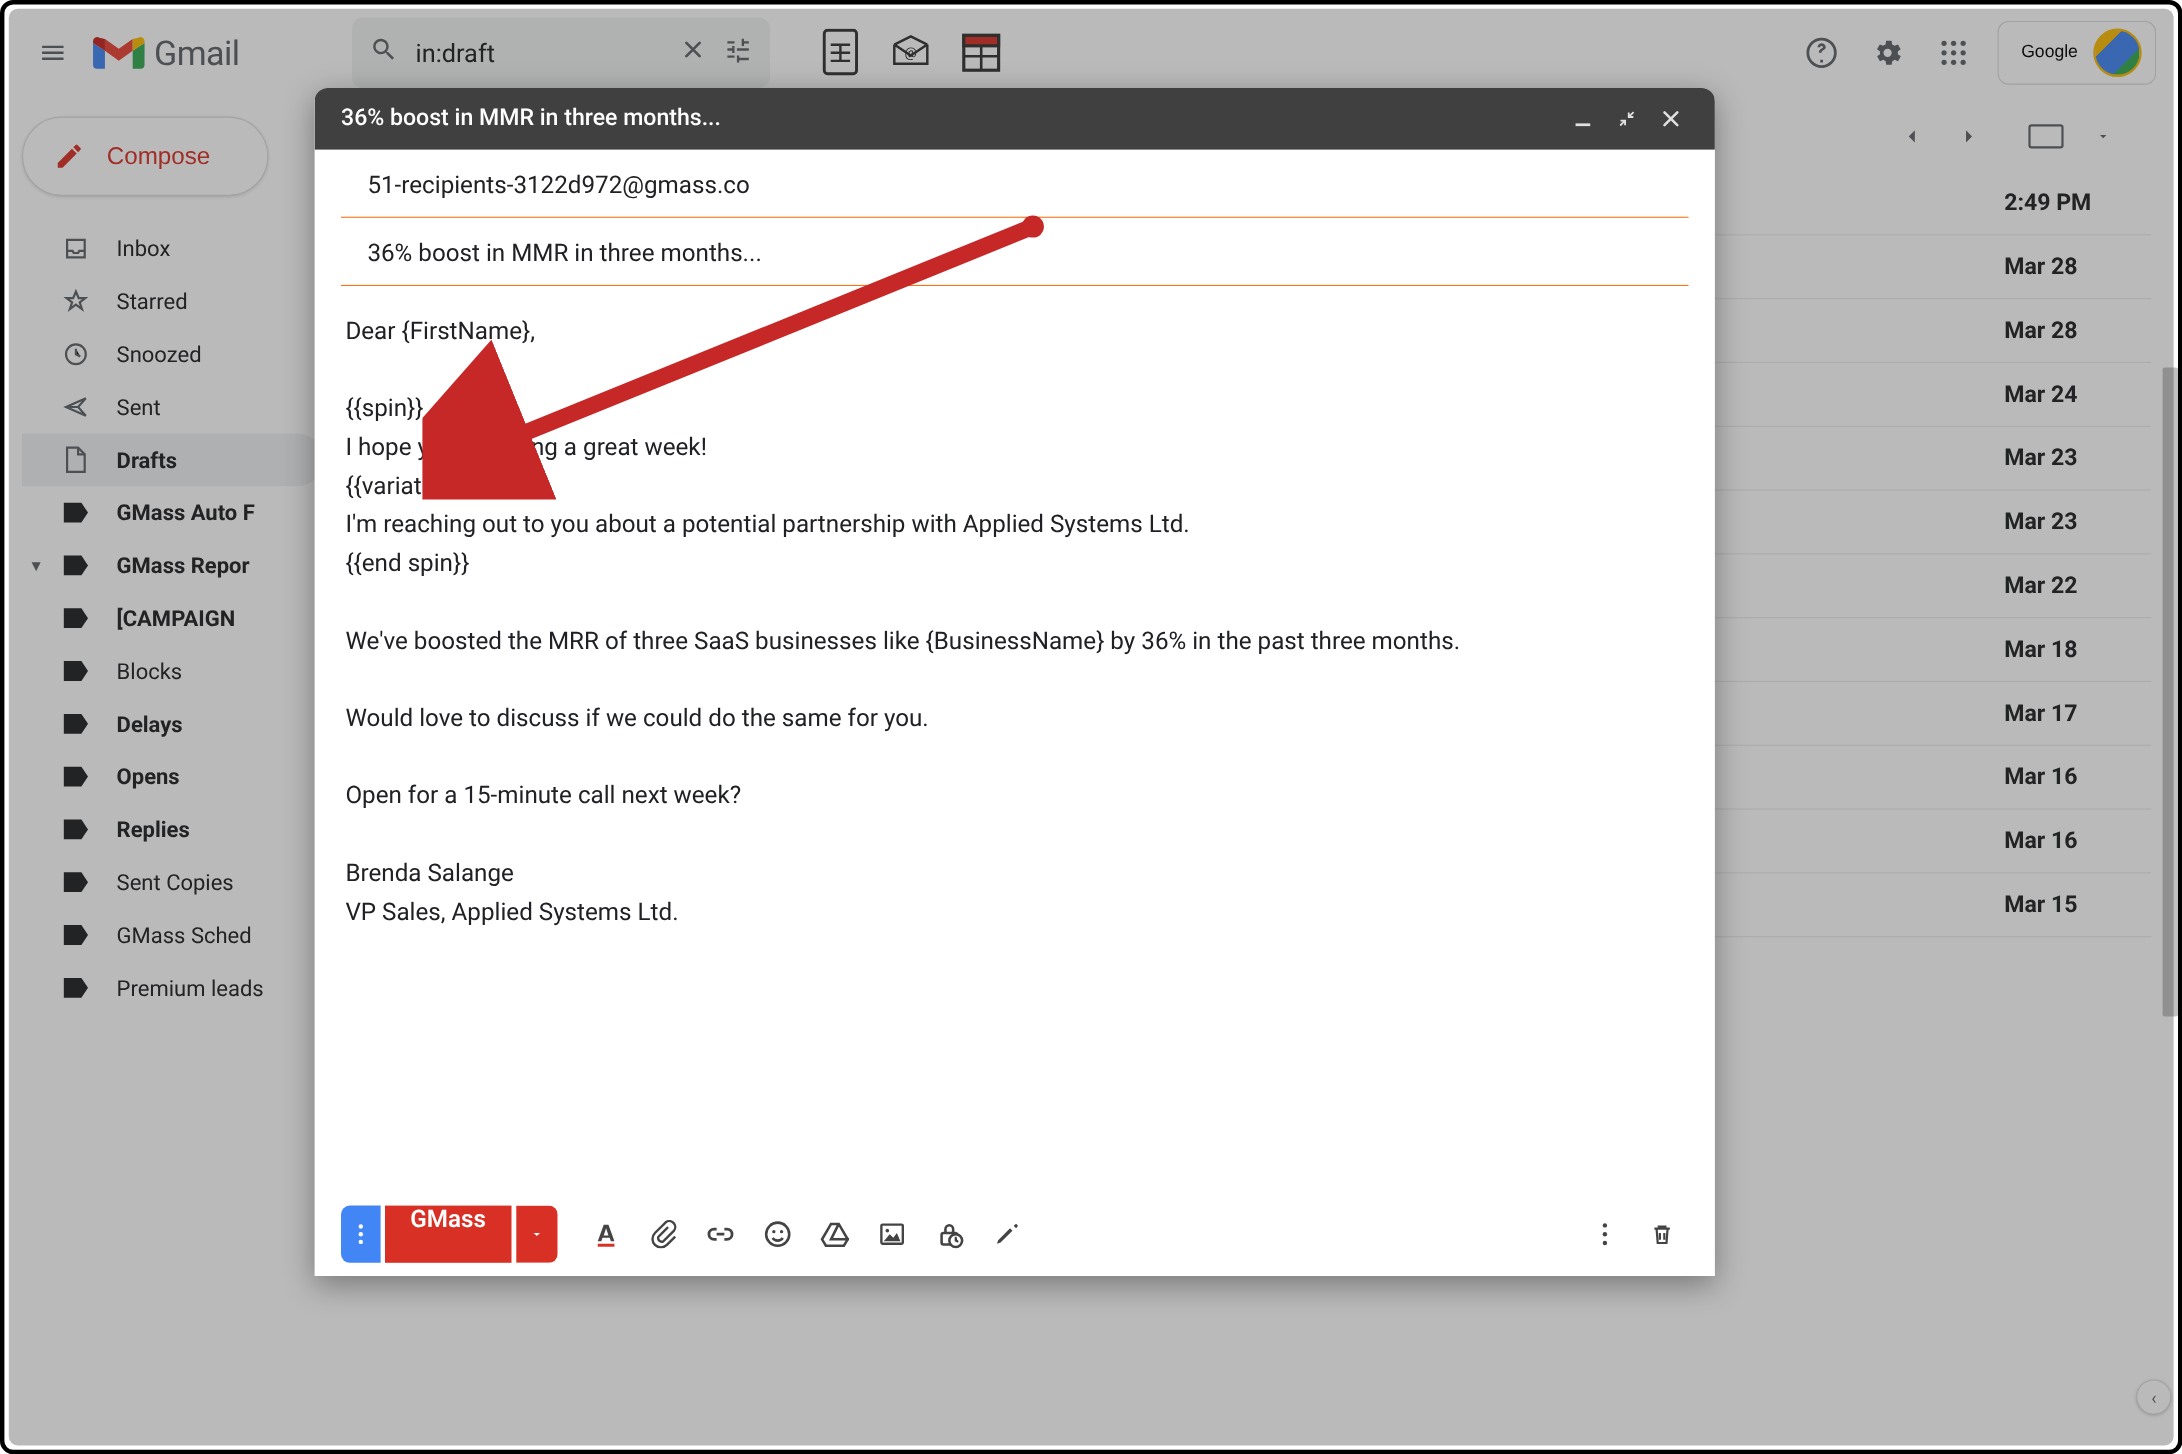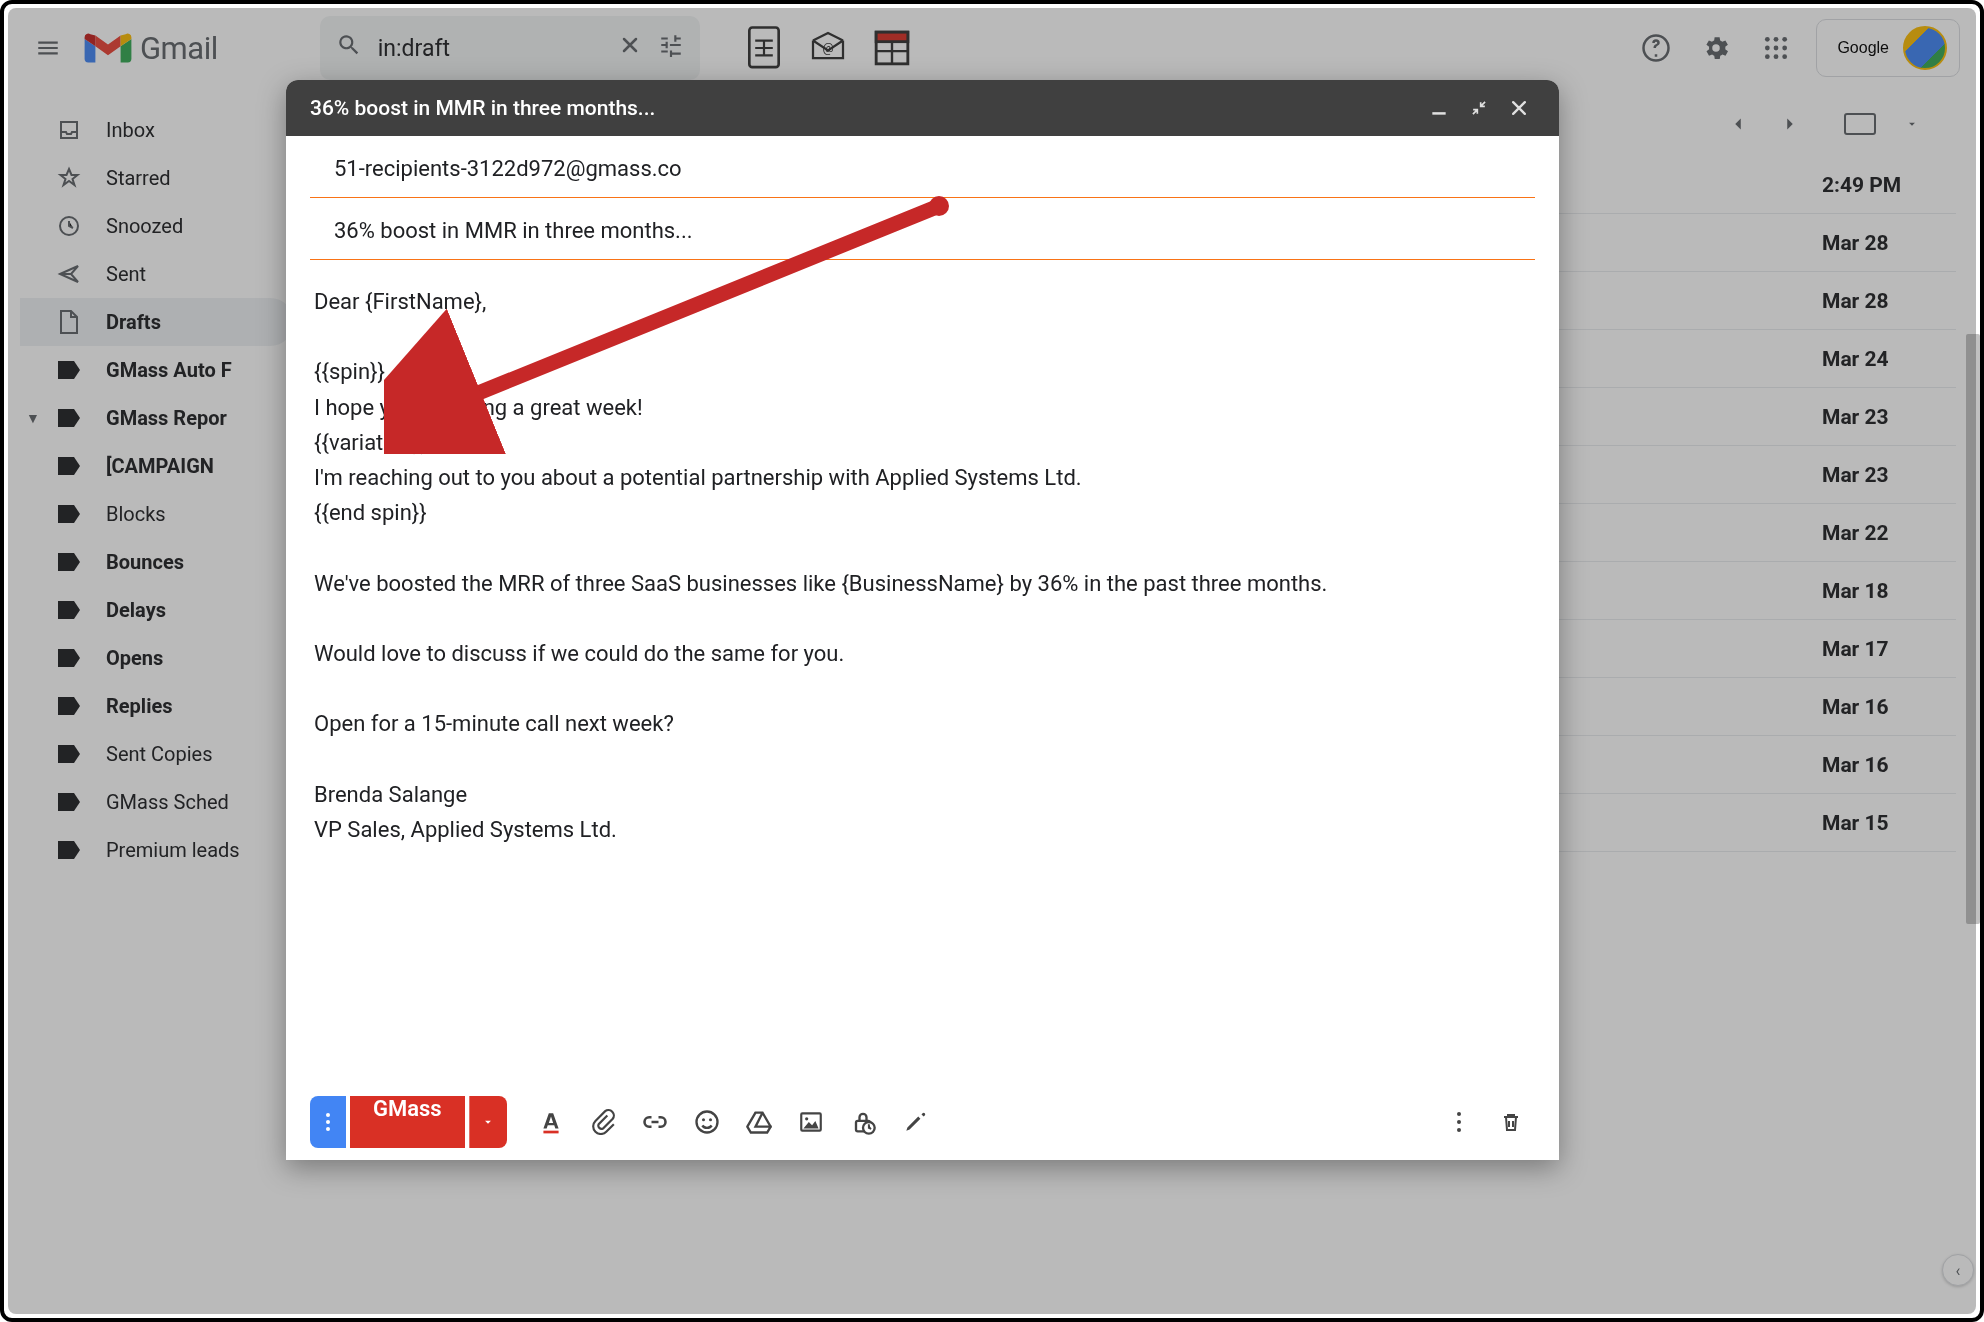--- a/index.html
+++ b/index.html
@@ -391,20 +391,26 @@
     </div>
     <div class="google-wrap">
       <span style="font-family: 'Product Sans', Arial; font-weight:500;">Google</span>
       <div class="avatar"></div>
     </div>
   </div>
 </div>
 
 <div class="body">
   <div class="sidebar">
+    <button class="compose-btn">
+      <svg viewBox="0 0 24 24">
+          <path fill="#d93025" d="M3 17.25V21h3.75L17.8 9.94l-3.75-3.75zM20.7 7.04a1 1 0 0 0 0-1.41l-2.34-2.34a1 1 0 0 0-1.41 0l-1.83 1.83 3.75 3.75z"></path>
+        </svg>
+      <span>Compose</span>
+    </button>
     <div id="nav-main">
         <div class="nav-item nav-item-rel">
           <span class="ico">
             <svg width="24" height="24" viewBox="0 0 24 24">
               <path fill="none" stroke="#5f6368" stroke-width="2" d="M4 4h16v16H4zM4 14h5l1 2h4l1-2h5"></path>
             </svg>
           </span>
           <span>Inbox</span>
         </div>
         <div class="nav-item nav-item-rel">
@@ -467,28 +473,20 @@
           </span>
           <span>[CAMPAIGN</span>
         </div>
         <div class="nav-item nav-sub">
           <span class="ico">
             <svg width="26" height="22" viewBox="0 0 26 22">
               <path fill="#202124" d="M2 2h16l6 9-6 9H2z"></path>
             </svg>
           </span>
           <span>Blocks</span>
-        </div>
-        <div class="nav-item nav-sub bold">
-          <span class="ico">
-            <svg width="26" height="22" viewBox="0 0 26 22">
-              <path fill="#202124" d="M2 2h16l6 9-6 9H2z"></path>
-            </svg>
-          </span>
-          <span>Bounces</span>
         </div>
         <div class="nav-item nav-sub bold">
           <span class="ico">
             <svg width="26" height="22" viewBox="0 0 26 22">
               <path fill="#202124" d="M2 2h16l6 9-6 9H2z"></path>
             </svg>
           </span>
           <span>Delays</span>
         </div>
         <div class="nav-item nav-sub bold">

